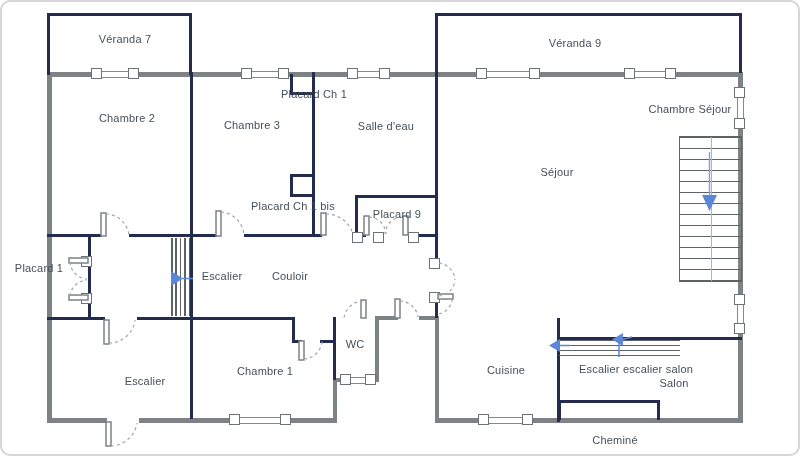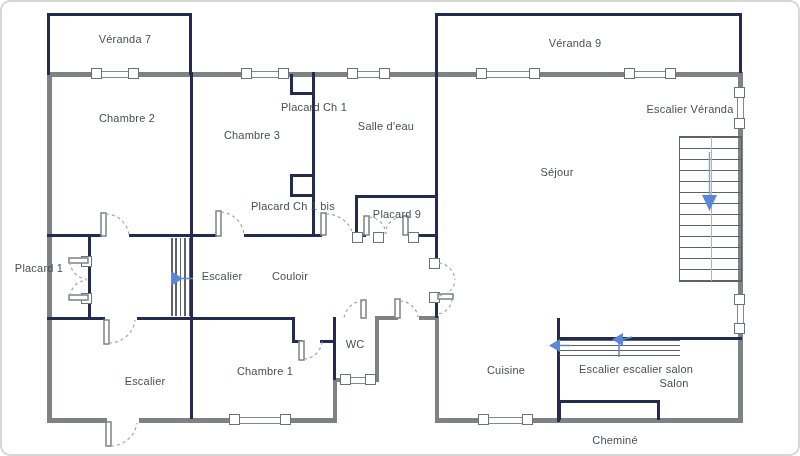--- a/index.html
+++ b/index.html
@@ -208,25 +208,25 @@
       <line x1="180" y1="276.5" x2="191" y2="276.5"></line>
       <line x1="557" y1="343.5" x2="568" y2="343.5"></line>
       <line x1="620" y1="337.5" x2="630" y2="335"></line>
       <line x1="617" y1="339" x2="617" y2="355"></line>
     </g>
     <line x1="707.5" y1="150" x2="707.5" y2="193" stroke="#7ea4dd" stroke-width="1.5"></line>
   </svg>
 
   <div class="lbl" style="left:123px;top:37px">Véranda 7</div>
   <div class="lbl" style="left:573px;top:41px">Véranda 9</div>
-  <div class="lbl" style="left:312px;top:105px">Placard Ch 1</div>
+  <div class="lbl" style="left:312px;top:92px">Placard Ch 1</div>
   <div class="lbl" style="left:384px;top:124px">Salle d'eau</div>
-  <div class="lbl" style="left:688px;top:107px">Escalier Véranda</div>
+  <div class="lbl" style="left:688px;top:107px">Chambre Séjour</div>
   <div class="lbl" style="left:125px;top:116px">Chambre 2</div>
-  <div class="lbl" style="left:250px;top:133px">Chambre 3</div>
+  <div class="lbl" style="left:250px;top:123px">Chambre 3</div>
   <div class="lbl" style="left:555px;top:170px">Séjour</div>
   <div class="lbl" style="left:291px;top:204px">Placard Ch 1 bis</div>
   <div class="lbl" style="left:395px;top:212px">Placard 9</div>
   <div class="lbl" style="left:37px;top:266px">Placard 1</div>
   <div class="lbl" style="left:220px;top:274px">Escalier</div>
   <div class="lbl" style="left:288px;top:274px">Couloir</div>
   <div class="lbl" style="left:353px;top:342px">WC</div>
   <div class="lbl" style="left:263px;top:369px">Chambre 1</div>
   <div class="lbl" style="left:143px;top:379px">Escalier</div>
   <div class="lbl" style="left:504px;top:368px">Cuisine</div>

